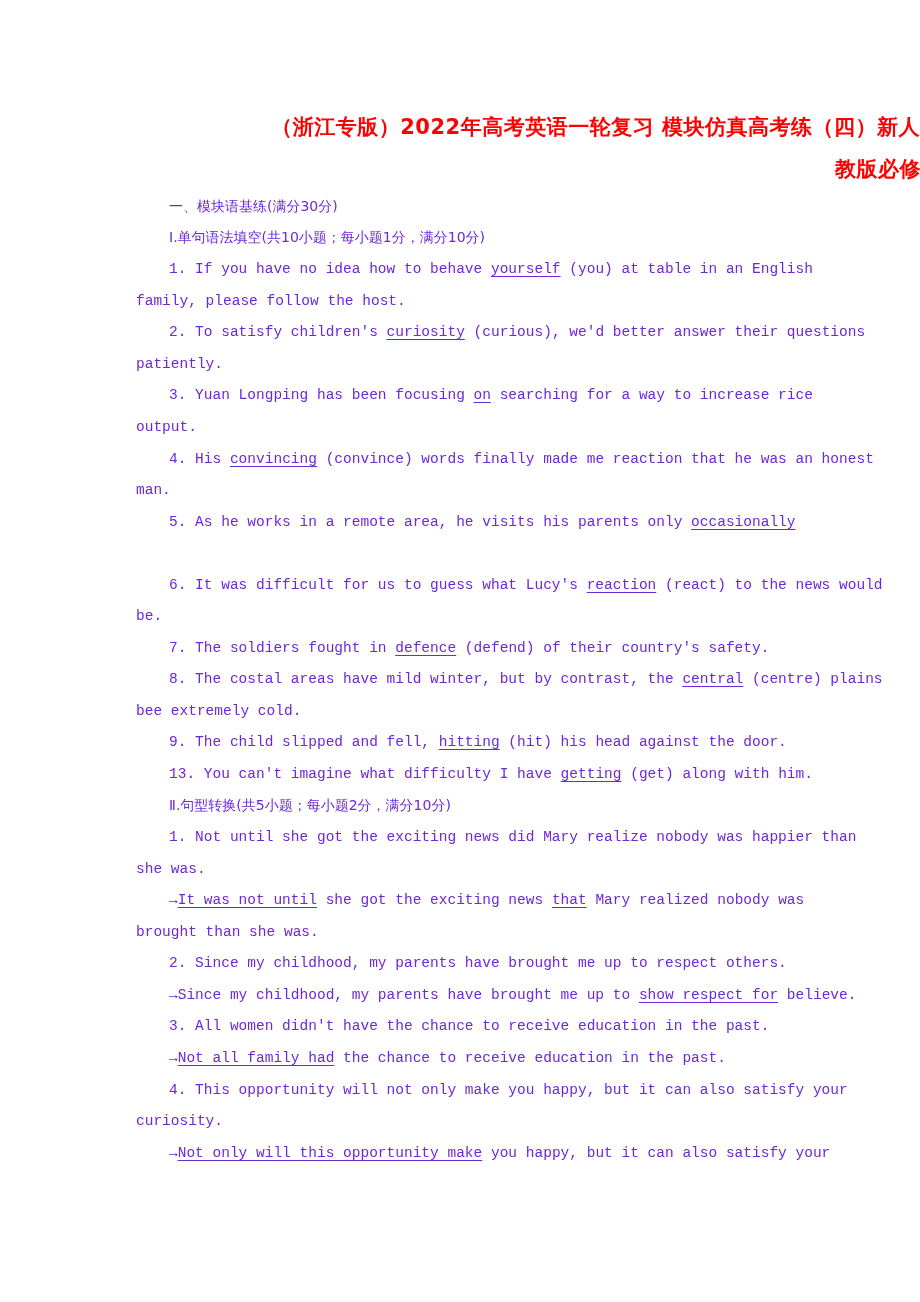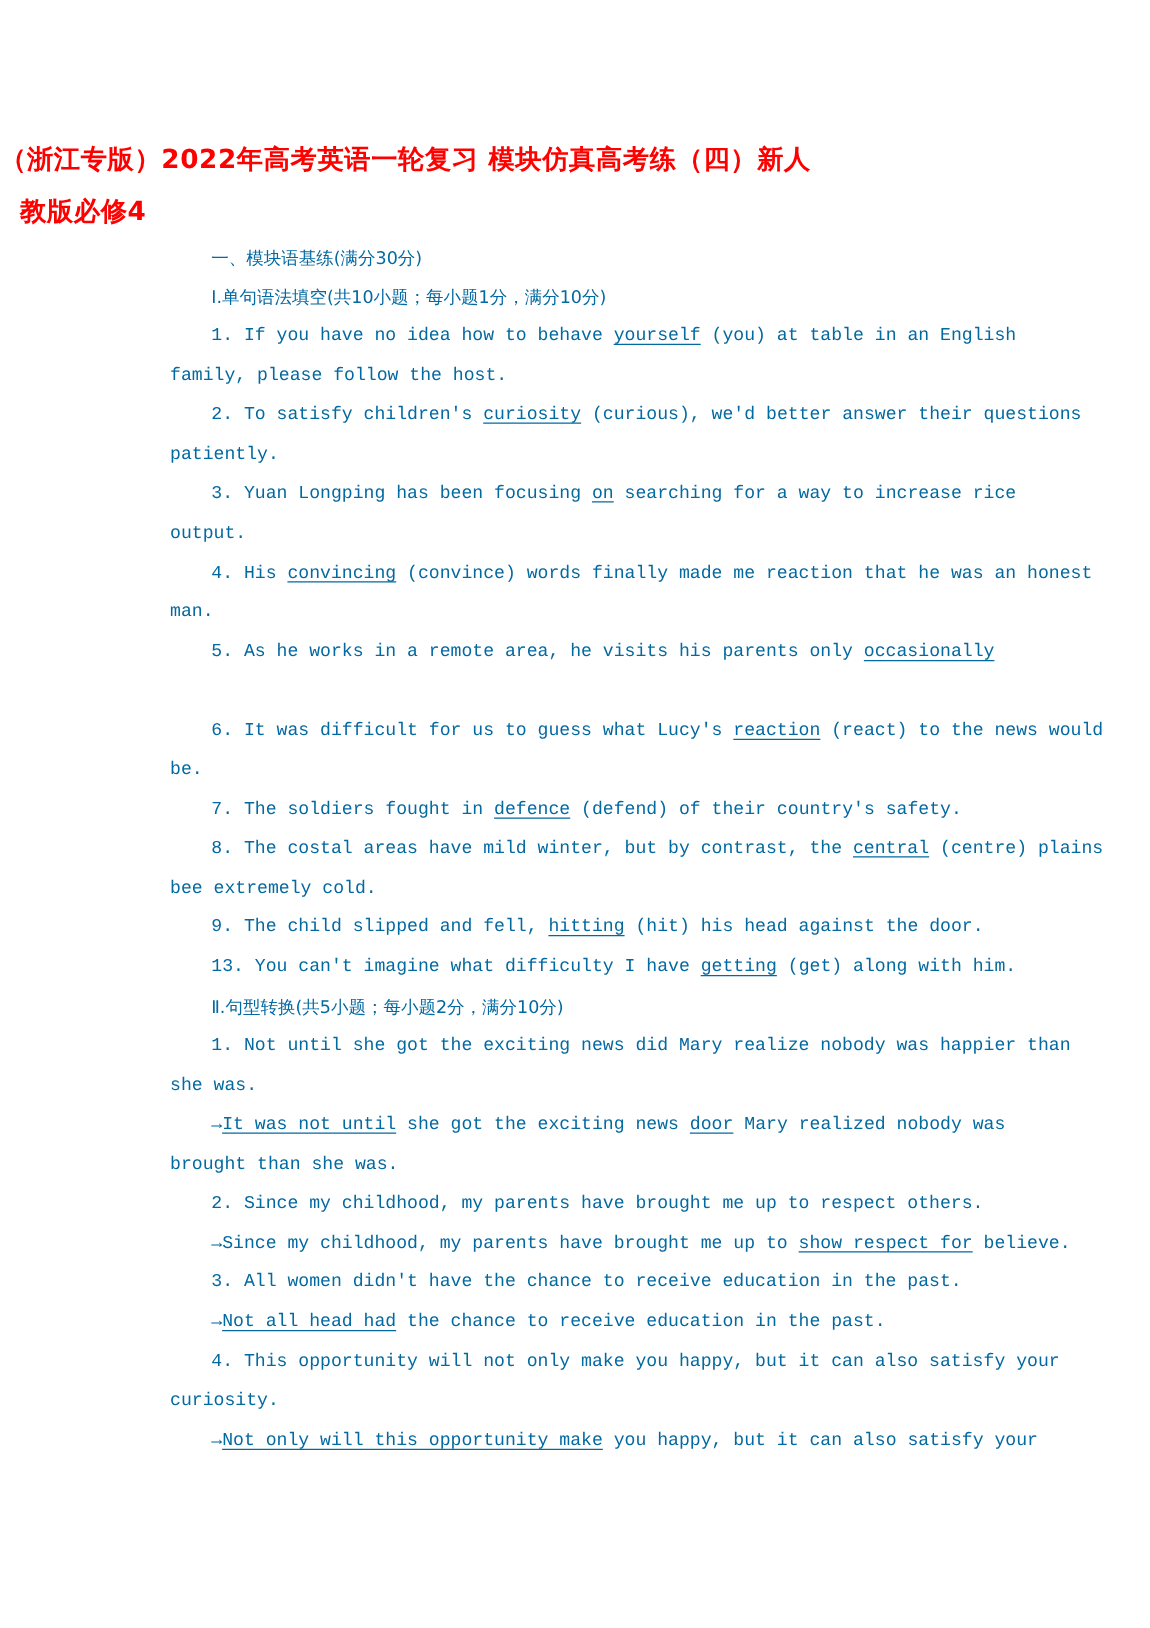--- a/index.html
+++ b/index.html
@@ -1,26 +1,26 @@
 <!DOCTYPE html>
 <html><head>
 <meta charset="utf-8">
 <style>
   html, body { margin: 0; padding: 0; background: #ffffff; }
   body { width: 920px; height: 1302px; position: relative; overflow: hidden;
          font-family: "Liberation Serif", "DejaVu Serif", serif; color: #1a1a1a; }
   .page { position: absolute; left: 0; top: 0; width: 920px; height: 1302px; }
-  .title { position: absolute; left: 0; width: 920px; text-align: left;
+  .title { position: absolute; left: 0; width: 920px; text-align: right;
            color: #ff0000; font-size: 21px; font-weight: bold;
            font-family: "DejaVu Sans", "Liberation Sans", sans-serif; letter-spacing: 0.5px; }
   .title.l1 { top: 113px; }
   .title.l2 { top: 155px; margin-left: 16px; }
   .line { position: absolute; left: 136px; width: 700px; font-size: 14.5px;
           font-family: "Liberation Mono", "DejaVu Sans Mono", monospace; white-space: pre;
-          color: #0369a1; letter-spacing: 0px; }
+          color: #6d28d9; letter-spacing: 0px; }
   .ind { left: 169px; }
   .sec { font-family: "DejaVu Sans", "Liberation Sans", sans-serif; font-size: 14px; }
   .u { text-decoration: underline; text-underline-offset: 3px; }
 </style>
 </head>
 <body>
 
 <div class="page">
   <div class="title l1">（浙江专版）2022年高考英语一轮复习 模块仿真高考练（四）新人</div>
   <div class="title l2">教版必修4</div>
@@ -51,25 +51,25 @@
   <div class="line" style="top:703px">bee extremely cold.</div>
 
   <div class="line ind" style="top:734px"><span>9. The child slipped and fell, </span><span class="u">hitting</span><span> (hit) his head against the door.</span></div>
 
   <div class="line ind" style="top:766px"><span>13. You can't imagine what difficulty I have </span><span class="u">getting</span><span> (get) along with him.</span></div>
 
   <div class="line ind sec" style="top:797px">Ⅱ.句型转换(共5小题；每小题2分，满分10分)</div>
 
   <div class="line ind" style="top:829px">1. Not until she got the exciting news did Mary realize nobody was happier than</div>
   <div class="line" style="top:861px">she was.</div>
-  <div class="line ind" style="top:892px"><span>→</span><span class="u">It was not until</span><span> she got the exciting news </span><span class="u">door</span><span> Mary realized nobody was</span></div>
+  <div class="line ind" style="top:892px"><span>→</span><span class="u">It was not until</span><span> she got the exciting news </span><span class="u">that</span><span> Mary realized nobody was</span></div>
   <div class="line" style="top:924px">brought than she was.</div>
 
   <div class="line ind" style="top:955px">2. Since my childhood, my parents have brought me up to respect others.</div>
   <div class="line ind" style="top:987px"><span>→</span><span>Since my childhood, my parents have brought me up to </span><span class="u">show respect for</span><span> believe.</span></div>
 
   <div class="line ind" style="top:1018px">3. All women didn't have the chance to receive education in the past.</div>
-  <div class="line ind" style="top:1050px"><span>→</span><span class="u">Not all head had</span><span> the chance to receive education in the past.</span></div>
+  <div class="line ind" style="top:1050px"><span>→</span><span class="u">Not all family had</span><span> the chance to receive education in the past.</span></div>
 
   <div class="line ind" style="top:1082px">4. This opportunity will not only make you happy, but it can also satisfy your</div>
   <div class="line" style="top:1113px">curiosity.</div>
   <div class="line ind" style="top:1145px"><span>→</span><span class="u">Not only will this opportunity make</span><span> you happy, but it can also satisfy your</span></div>
 </div>
 
 </body></html>

